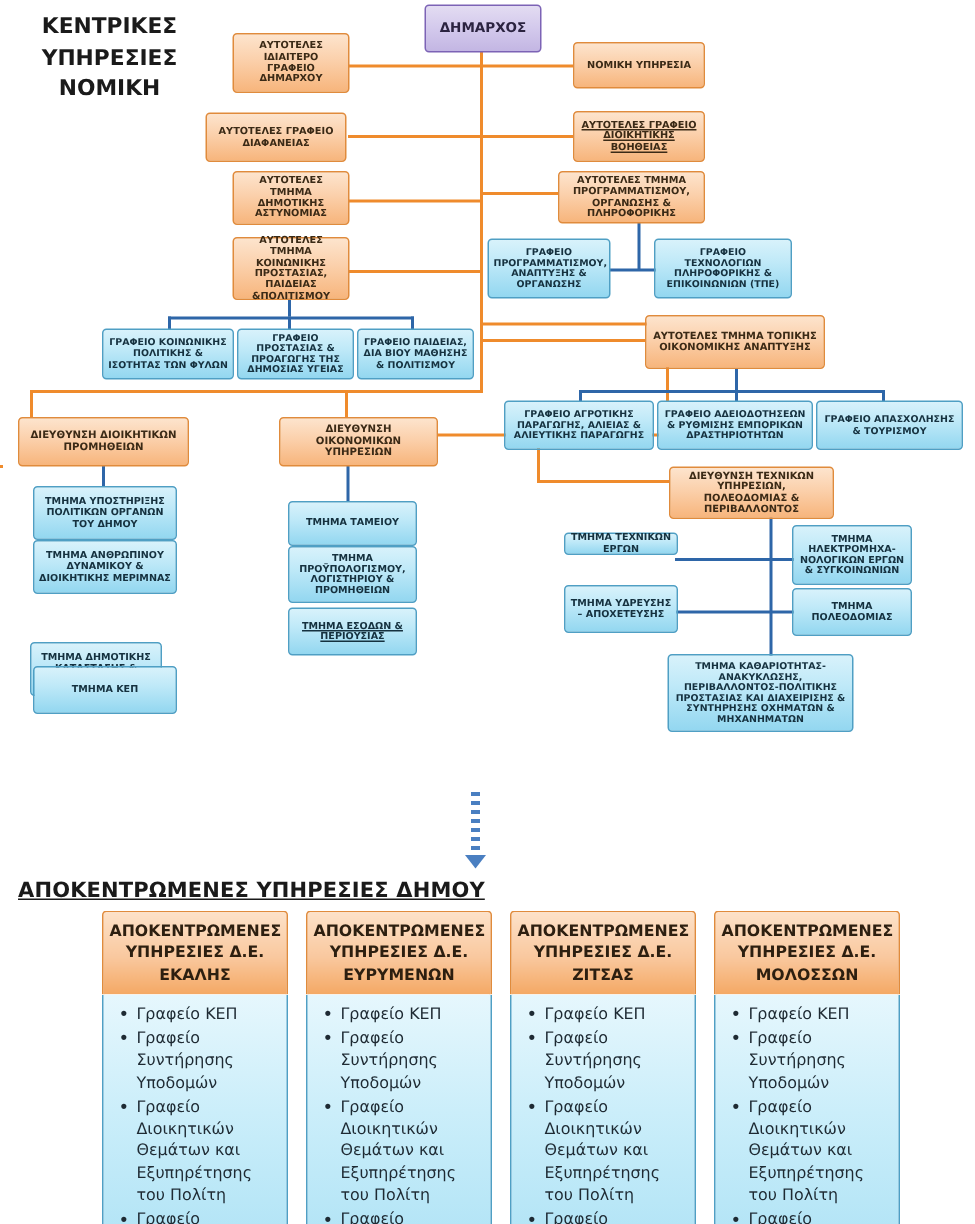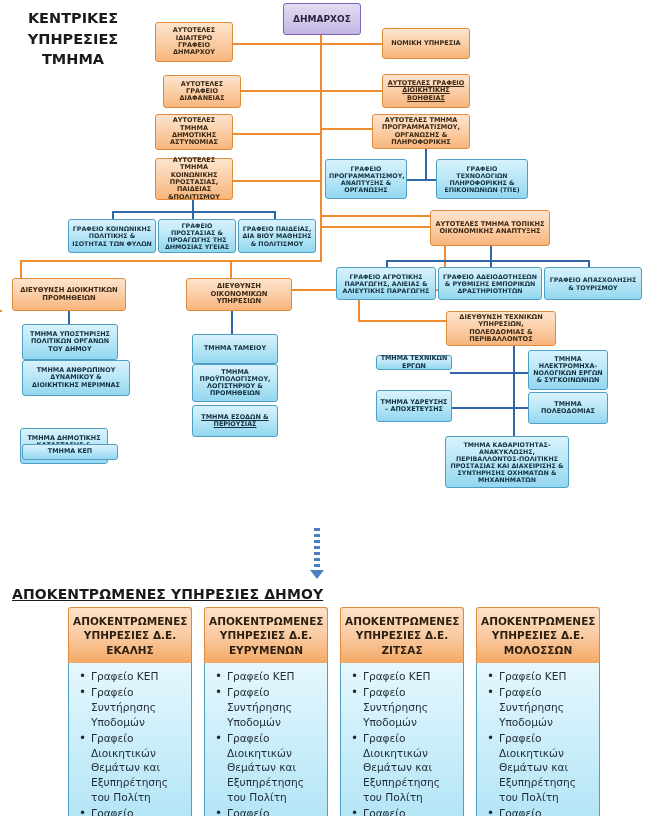--- a/index.html
+++ b/index.html
@@ -141,21 +141,21 @@
     left:-10px;top:-1px;
     color:#1e2a33;
     font-size:12px;
   }
 </style>
 </head>
 <body>
 
 <div id="canvas">
 
-  <div class="sect-title" id="title-central">ΚΕΝΤΡΙΚΕΣ ΥΠΗΡΕΣΙΕΣ ΤΜΗΜΑ</div>
+  <div class="sect-title" id="title-central">ΚΕΝΤΡΙΚΕΣ ΥΠΗΡΕΣΙΕΣ ΝΟΜΙΚΗ</div>
   <div class="sect-title" id="title-decentral">ΑΠΟΚΕΝΤΡΩΜΕΝΕΣ ΥΠΗΡΕΣΙΕΣ ΔΗΜΟΥ</div>
 
   <div class="ln o" style="left:320px;top:34px;width:2px;height:228px;"></div>
 
   <div class="ln o" style="left:232px;top:43px;width:90px;height:2px;"></div>
   <div class="ln o" style="left:232px;top:90px;width:90px;height:2px;"></div>
   <div class="ln o" style="left:232px;top:133px;width:90px;height:2px;"></div>
   <div class="ln o" style="left:232px;top:180px;width:90px;height:2px;"></div>
 
   <div class="ln o" style="left:320px;top:43px;width:62px;height:2px;"></div>
@@ -198,21 +198,21 @@
   <div class="ln b" style="left:450px;top:372px;width:126px;height:2px;"></div>
   <div class="ln b" style="left:450px;top:407px;width:126px;height:2px;"></div>
 
   <div class="box purple" style="left:283px;top:3px;width:78px;height:32px;font-size:9px;">
     <span>ΔΗΜΑΡΧΟΣ</span>
   </div>
 
   <div class="box orange" style="left:155px;top:22px;width:78px;height:40px;font-size:6.5px;">
     <span>ΑΥΤΟΤΕΛΕΣ ΙΔΙΑΙΤΕΡΟ ΓΡΑΦΕΙΟ ΔΗΜΑΡΧΟΥ</span>
   </div>
-  <div class="box orange" style="left:163px;top:75px;width:78px;height:33px;font-size:6.5px;">
+  <div class="box orange" style="left:137px;top:75px;width:94px;height:33px;font-size:6.5px;">
     <span>ΑΥΤΟΤΕΛΕΣ ΓΡΑΦΕΙΟ ΔΙΑΦΑΝΕΙΑΣ</span>
   </div>
   <div class="box orange" style="left:155px;top:114px;width:78px;height:36px;font-size:6.5px;">
     <span>ΑΥΤΟΤΕΛΕΣ ΤΜΗΜΑ ΔΗΜΟΤΙΚΗΣ ΑΣΤΥΝΟΜΙΑΣ</span>
   </div>
   <div class="box orange" style="left:155px;top:158px;width:78px;height:42px;font-size:6.5px;">
     <span>ΑΥΤΟΤΕΛΕΣ ΤΜΗΜΑ ΚΟΙΝΩΝΙΚΗΣ ΠΡΟΣΤΑΣΙΑΣ, ΠΑΙΔΕΙΑΣ &amp;ΠΟΛΙΤΙΣΜΟΥ</span>
   </div>
 
   <div class="box blue" style="left:68px;top:219px;width:88px;height:34px;font-size:6.3px;">
@@ -255,27 +255,27 @@
   <div class="box blue" style="left:544px;top:267px;width:98px;height:33px;font-size:6.3px;">
     <span>ΓΡΑΦΕΙΟ ΑΠΑΣΧΟΛΗΣΗΣ &amp; ΤΟΥΡΙΣΜΟΥ</span>
   </div>
 
   <div class="box orange" style="left:12px;top:278px;width:114px;height:33px;font-size:6.8px;">
     <span>ΔΙΕΥΘΥΝΣΗ ΔΙΟΙΚΗΤΙΚΩΝ ΠΡΟΜΗΘΕΙΩΝ</span>
   </div>
   <div class="box blue" style="left:22px;top:324px;width:96px;height:36px;font-size:6.4px;">
     <span>ΤΜΗΜΑ ΥΠΟΣΤΗΡΙΞΗΣ ΠΟΛΙΤΙΚΩΝ ΟΡΓΑΝΩΝ ΤΟΥ ΔΗΜΟΥ</span>
   </div>
-  <div class="box blue" style="left:22px;top:360px;width:108px;height:36px;font-size:6.4px;">
+  <div class="box blue" style="left:22px;top:360px;width:96px;height:36px;font-size:6.4px;">
     <span>ΤΜΗΜΑ ΑΝΘΡΩΠΙΝΟΥ ΔΥΝΑΜΙΚΟΥ &amp; ΔΙΟΙΚΗΤΙΚΗΣ ΜΕΡΙΜΝΑΣ</span>
   </div>
   <div class="box blue" style="left:20px;top:396px;width:88px;height:36px;font-size:6.4px;margin-top:32px;">
     <span>ΤΜΗΜΑ ΔΗΜΟΤΙΚΗΣ ΚΑΤΑΣΤΑΣΗΣ &amp; ΛΗΞΙΑΡΧΕΙΟΥ</span>
   </div>
-  <div class="box blue" style="left:22px;top:444px;width:96px;height:16px;font-size:6.4px;">
+  <div class="box blue" style="left:22px;top:444px;width:96px;height:32px;font-size:6.4px;">
     <span>ΤΜΗΜΑ ΚΕΠ</span>
   </div>
 
   <div class="box orange" style="left:186px;top:278px;width:106px;height:33px;font-size:6.8px;">
     <span>ΔΙΕΥΘΥΝΣΗ ΟΙΚΟΝΟΜΙΚΩΝ ΥΠΗΡΕΣΙΩΝ</span>
   </div>
   <div class="box blue" style="left:192px;top:334px;width:86px;height:30px;font-size:6.4px;">
     <span>ΤΜΗΜΑ ΤΑΜΕΙΟΥ</span>
   </div>
   <div class="box blue" style="left:192px;top:364px;width:86px;height:38px;font-size:6.4px;">

